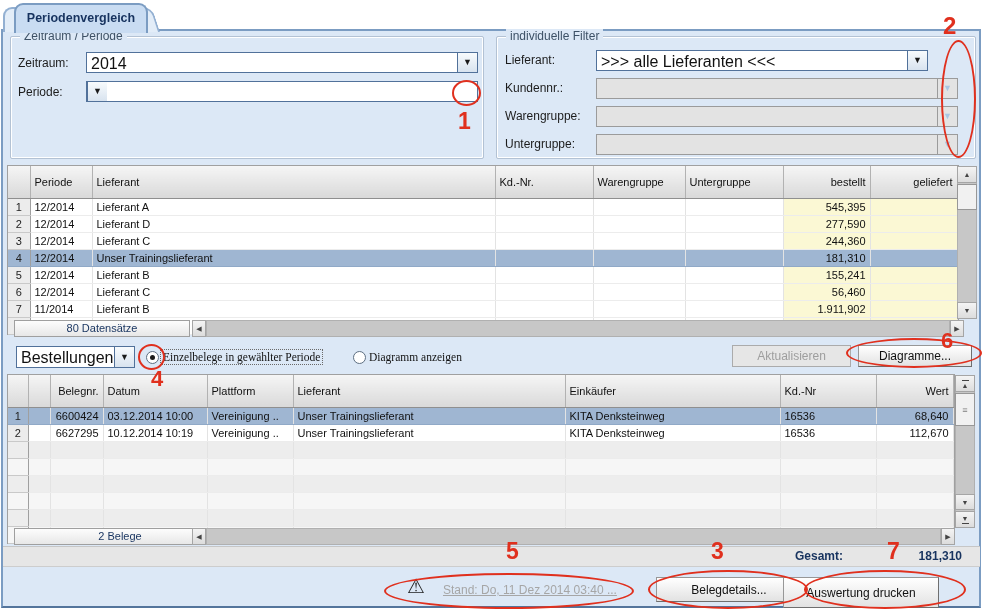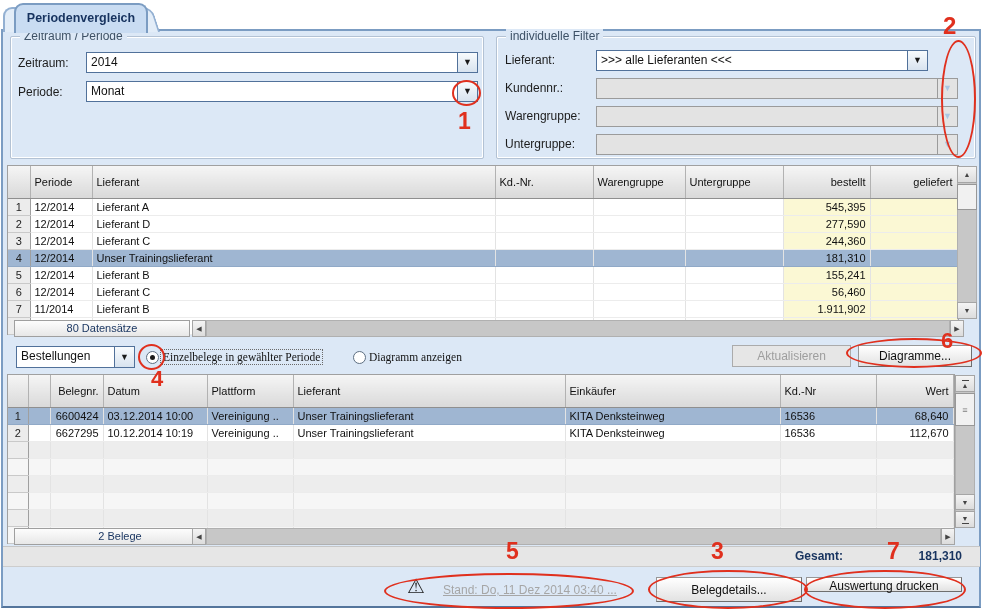--- a/index.html
+++ b/index.html
@@ -22,21 +22,21 @@
 
   
   .gbox{position:absolute;border:1px solid #b3c2d4;border-radius:2px;
         box-shadow:inset 1px 1px 0 #ffffff, inset -1px -1px 0 #ffffff;}
   .gtitle{position:absolute;font-size:12px;color:#3d5166;background:var(--panel_bg,#dce8f6);padding:0 4px;}
 
   .flabel{position:absolute;font-size:12px;color:#1c1c1c;white-space:nowrap;}
 
   
   .combo{position:absolute;height:21px;background:#fff;border:1px solid #51719a;box-sizing:border-box;display:flex;}
-  .combo .txt{flex:1;font-size:12px;color:#111;padding:2px 0 0 4px;white-space:nowrap;overflow:hidden;}
+  .combo .txt{flex:1;font-size:16px;color:#111;padding:2px 0 0 4px;white-space:nowrap;overflow:hidden;}
   .combo .cbtn{width:19px;border-left:1px solid #51719a;background:linear-gradient(#f8fbfd,#d8e3ef);
                color:#1a1a1a;text-align:center;font-size:9px;line-height:19px;}
   .combo.disabled{background:#e3e3e3;border-color:#9b9b9b;}
   .combo.disabled .cbtn{background:#e3e3e3;border-left-color:#9b9b9b;color:#a9c6e2;}
 
   
   .gridwrap{position:absolute;border:1px solid #a0a0a0;border-bottom:none;background:#fff;}
   .grid{border-collapse:collapse;table-layout:fixed;font-size:11px;color:#111;background:#fff;}
   .grid th{background:linear-gradient(#f5f5f5,#d9d9d9);border-right:1px solid #b2b2b2;border-bottom:1px solid #8f8f8f;
            padding:0 4px;height:32px;font-weight:normal;text-align:left;white-space:nowrap;overflow:hidden;font-size:11px;}
@@ -94,21 +94,20 @@
 
   <div class="gbox" style="left:10px;top:36px;width:472px;height:121px;"></div>
   <span class="gtitle" style="left:20px;top:29px;">Zeitraum / Periode</span>
   <span class="flabel" style="left:18px;top:56px;">Zeitraum:</span>
   <div class="combo" style="left:86px;top:52px;width:392px;">
     <span class="txt">2014</span>
     <span class="cbtn">▼</span>
   </div>
   <span class="flabel" style="left:18px;top:85px;">Periode:</span>
   <div class="combo" style="left:86px;top:81px;width:392px;">
-    <span class="txt">Monat</span>
     <span class="cbtn">▼</span>
   </div>
 
   <div class="gbox" style="left:496px;top:36px;width:478px;height:121px;"></div>
   <span class="gtitle" style="left:506px;top:29px;">individuelle Filter</span>
 
   <span class="flabel" style="left:505px;top:53px;">Lieferant:</span>
   <div class="combo" style="left:596px;top:50px;width:332px;">
     <span class="txt">&gt;&gt;&gt; alle Lieferanten &lt;&lt;&lt;</span>
     <span class="cbtn">▼</span>
@@ -411,21 +410,21 @@
       <span>▶</span>
     </div>
 
   <div class="strip"></div>
   <span class="gesamt" style="left:795px;top:549px;">Gesamt:</span>
   <span class="gesamt" style="left:898px;top:549px;width:64px;text-align:right;">181,310</span>
 
   <span class="warn" style="left:407px;top:576px;">⚠</span>
   <span class="stand" style="left:443px;top:583px;">Stand: Do, 11 Dez 2014 03:40 ...</span>
   <button class="btn3d" style="left:656px;top:577px;width:146px;height:25px;">Belegdetails...</button>
-  <button class="btn3d" style="left:806px;top:577px;width:156px;height:15px;">Auswertung drucken</button>
+  <button class="btn3d" style="left:783px;top:577px;width:156px;height:31px;">Auswertung drucken</button>
 
   <span class="ann-num" style="left:458px;top:110px;font-size:23px;">1</span>
   <div class="ann-el" style="left:452px;top:80px;width:29px;height:26px;"></div>
   <span class="ann-num" style="left:943px;top:14px;font-size:24px;">2</span>
   <div class="ann-el" style="left:941px;top:40px;width:35px;height:118px;"></div>
   <span class="ann-num" style="left:711px;top:540px;font-size:23px;">3</span>
   <div class="ann-el" style="left:648px;top:570px;width:160px;height:39px;"></div>
   <span class="ann-num" style="left:151px;top:368px;font-size:22px;">4</span>
   <div class="ann-el" style="left:138px;top:344px;width:27px;height:26px;"></div>
   <span class="ann-num" style="left:506px;top:540px;font-size:23px;">5</span>

